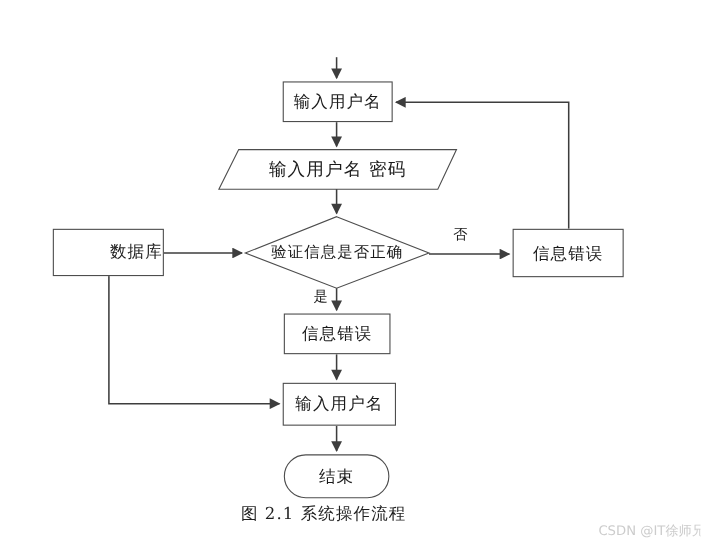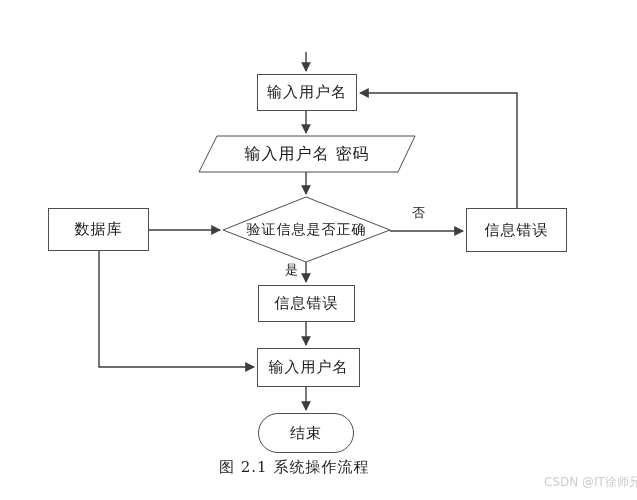--- a/index.html
+++ b/index.html
@@ -44,21 +44,21 @@
     color: #1a1a1a;
     letter-spacing: 1px;
     white-space: nowrap;
     background: transparent;
     border: none;
   }
   .terminator { border-radius: 21px; }
 
   .node-start   { left: 258px; top: 11px;  width: 94px;  height: 41px; }
   .node-login   { left: 257px; top: 74px;  width: 100px; height: 37px; }
-  .node-database{ left: 48px;  top: 208px; width: 101px; height: 43px; }
+  .node-database{ left: 48px;  top: 208px; width: 101px; height: 43px; justify-content: flex-end; }
   .node-error   { left: 466px; top: 208px; width: 101px; height: 44px; text-align: center; }
   .node-function{ left: 258px; top: 285px; width: 97px;  height: 37px; }
   .node-funcproc{ left: 257px; top: 348px; width: 103px; height: 39px; }
   .node-end     { left: 258px; top: 413px; width: 96px;  height: 40px; border-radius: 20px; justify-content: center; }
 
   .label-input  { left: 199px; top: 136px; width: 216px; height: 36px; }
   .label-verify { left: 226px; top: 197px; width: 161px; height: 65px; font-size: 14px; }
 
   .edge-label {
     position: absolute;

